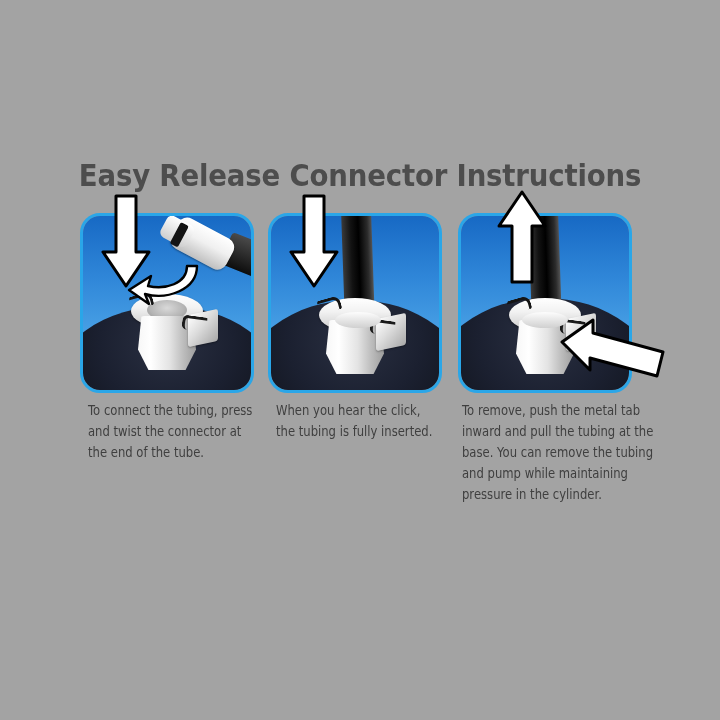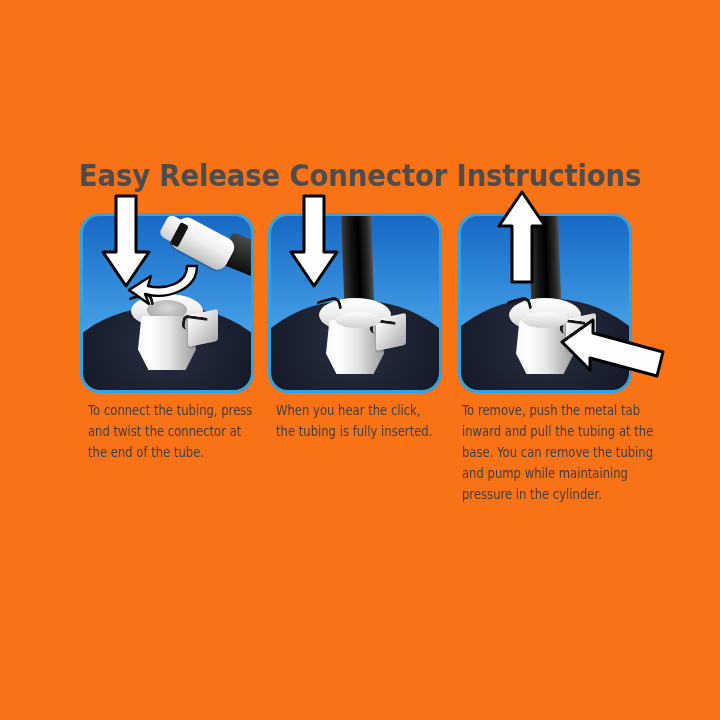--- a/index.html
+++ b/index.html
@@ -14,21 +14,21 @@
     font-family: "Liberation Sans", sans-serif;
     overflow: hidden;
     position: relative;
   }
 
   .sheet {
     position: absolute;
     left: 0; top: 0;
     width: 720px;
     height: 720px;
-    background: #f97316;
+    background: #a3a3a3;
   }
 
   
   .title {
     position: absolute;
     left: 0;
     top: 155;
     width: 720px;
     text-align: center;
     color: #4d4d4d;

